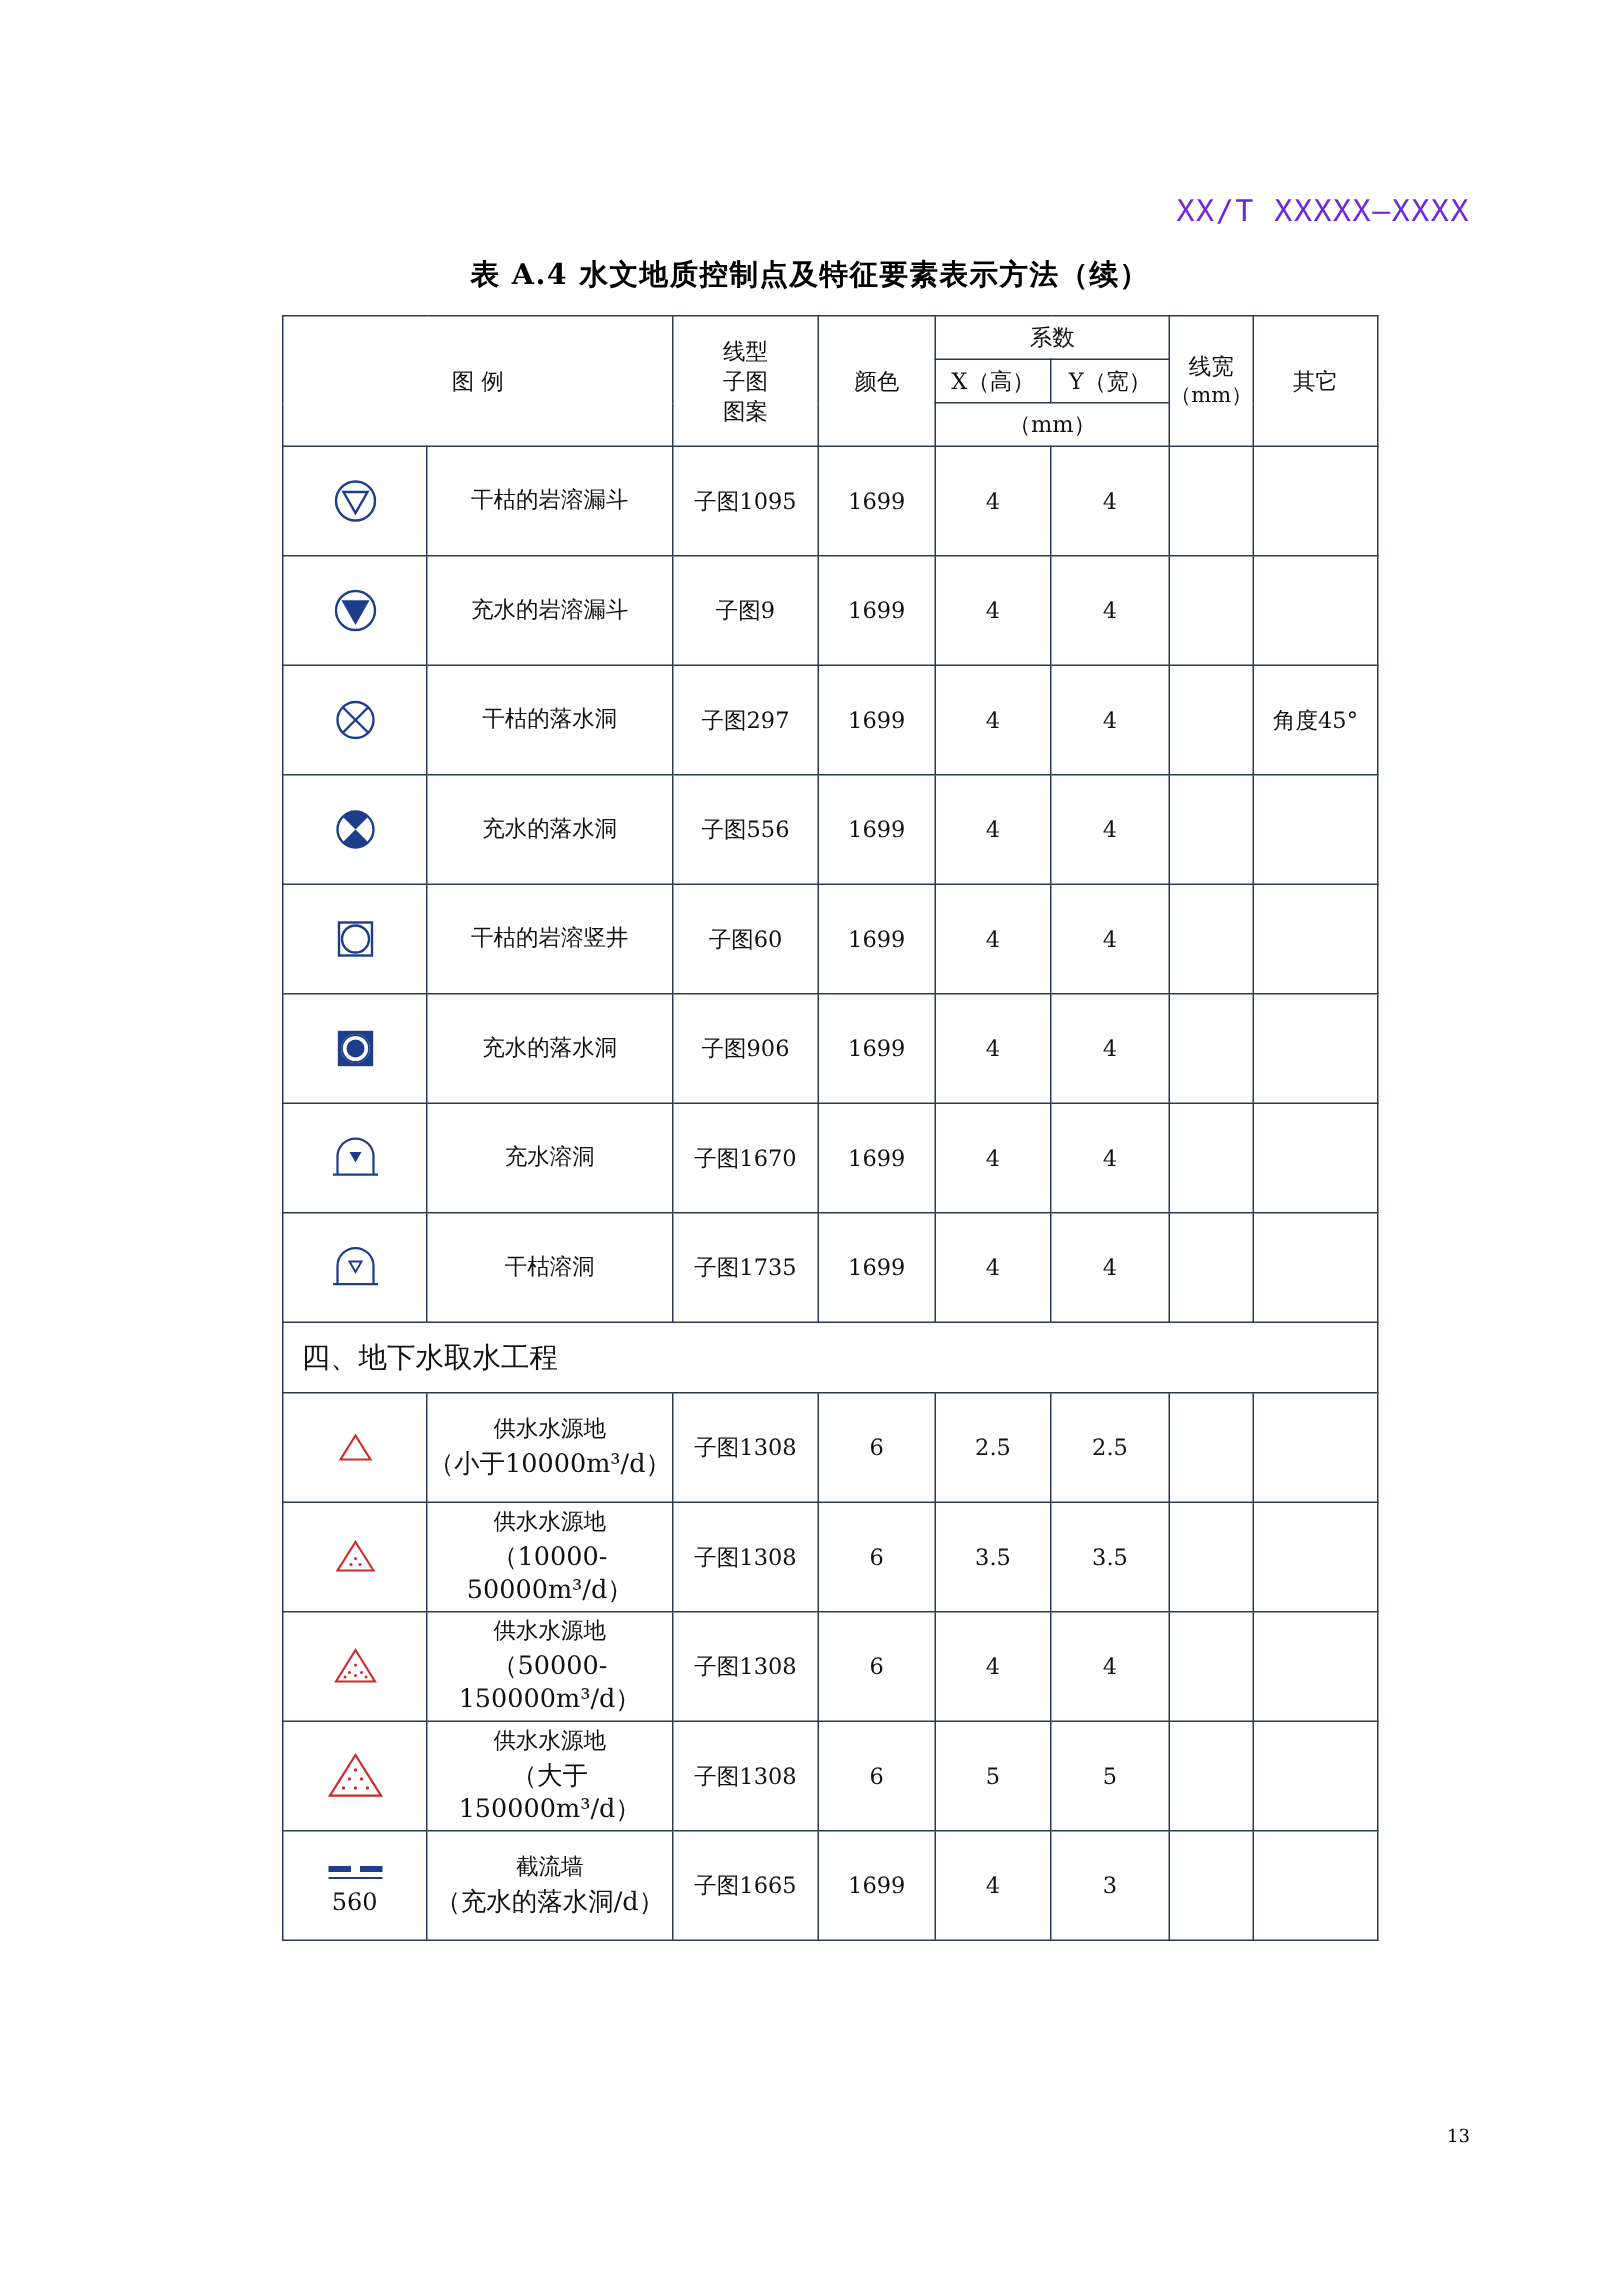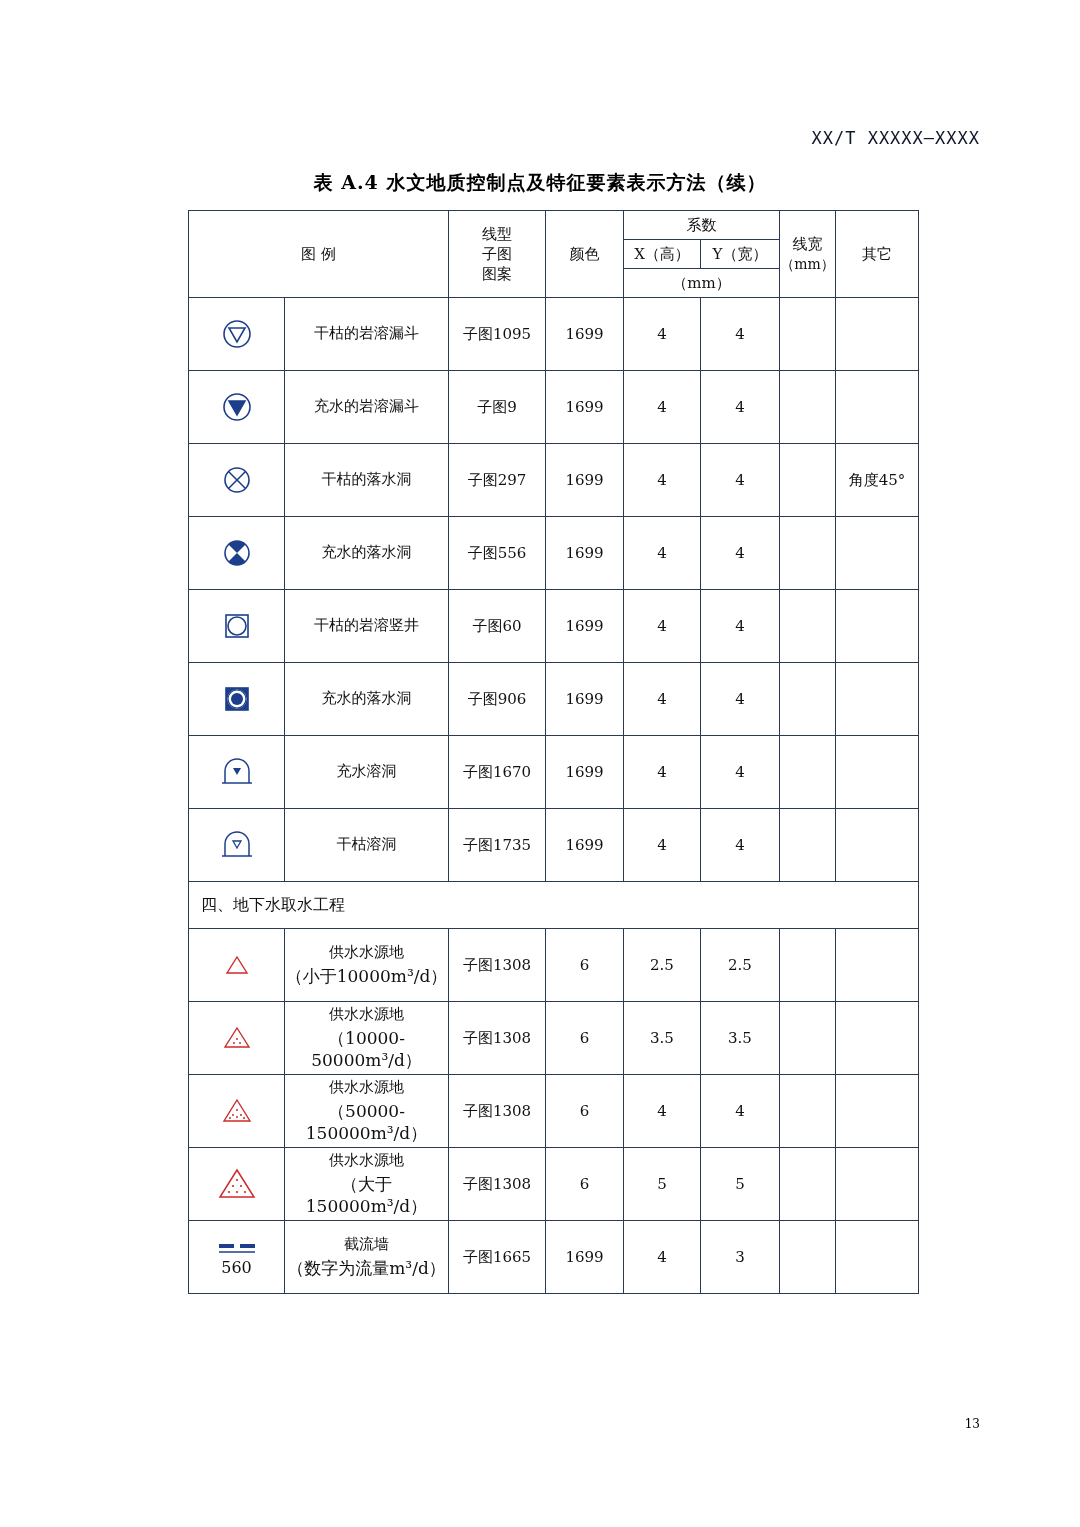--- a/index.html
+++ b/index.html
@@ -18,23 +18,23 @@
     position: relative;
     width: 1080px;
     height: 1527px;
     box-sizing: border-box;
   }
   .header-code {
     position: absolute;
     top: 128px;
     right: 100px;
     font-family: "DejaVu Sans Mono", "Liberation Mono", monospace;
-    font-size: 17px;
+    font-size: 20px;
     letter-spacing: 1px;
-    color: #0f172a;
+    color: #6d28d9;
   }
   .table-title {
     position: absolute;
     top: 170px;
     left: 0;
     width: 1080px;
     text-align: center;
     font-size: 19px;
     font-weight: bold;
     font-family: "DejaVu Serif", "Liberation Serif", serif;
@@ -69,21 +69,21 @@
 
   .hdr-cell { font-size: 15px; line-height: 1.35; padding: 3px 2px; }
   .hdr-tall { height: 86px; }
   .hdr-mm { font-size: 14px; }
 
   tr.body-row td { height: 72px; }
   tr.group-row td {
     height: 46px;
     text-align: left;
     padding-left: 12px;
-    font-size: 16px;
+    font-size: 19px;
   }
   .name-main { font-size: 15px; line-height: 1.3; }
   .name-sub { font-size: 17px; line-height: 1.3; margin-top: 3px; }
   .num { font-family: "DejaVu Serif", "Liberation Serif", serif; font-size: 15px; }
 
   .sym-wrap {
     display: flex;
     align-items: center;
     justify-content: center;
     height: 100%;
@@ -415,21 +415,21 @@
                 <rect x="4" y="6" width="15" height="4" fill="#1d3f8b"></rect>
                 <rect x="25" y="6" width="15" height="4" fill="#1d3f8b"></rect>
                 <line x1="4" y1="14" x2="40" y2="14" stroke="#1d3f8b" stroke-width="1.3"></line>
               </svg>
               <div style="font-size:16px;font-family:'DejaVu Serif','Liberation Serif',serif;margin-top:-2px;">560</div>
             </div>
           </div>
         </td>
         <td>
           <div class="name-main">截流墙</div>
-          <div class="name-sub">（数字为流量m³/d）</div>
+          <div class="name-sub">（充水的落水洞/d）</div>
         </td>
         <td class="num">子图1665</td>
         <td class="num">1699</td>
         <td class="num">4</td>
         <td class="num">3</td>
         <td class="num"></td>
         <td class="num"></td>
       </tr>
 
     </tbody>

